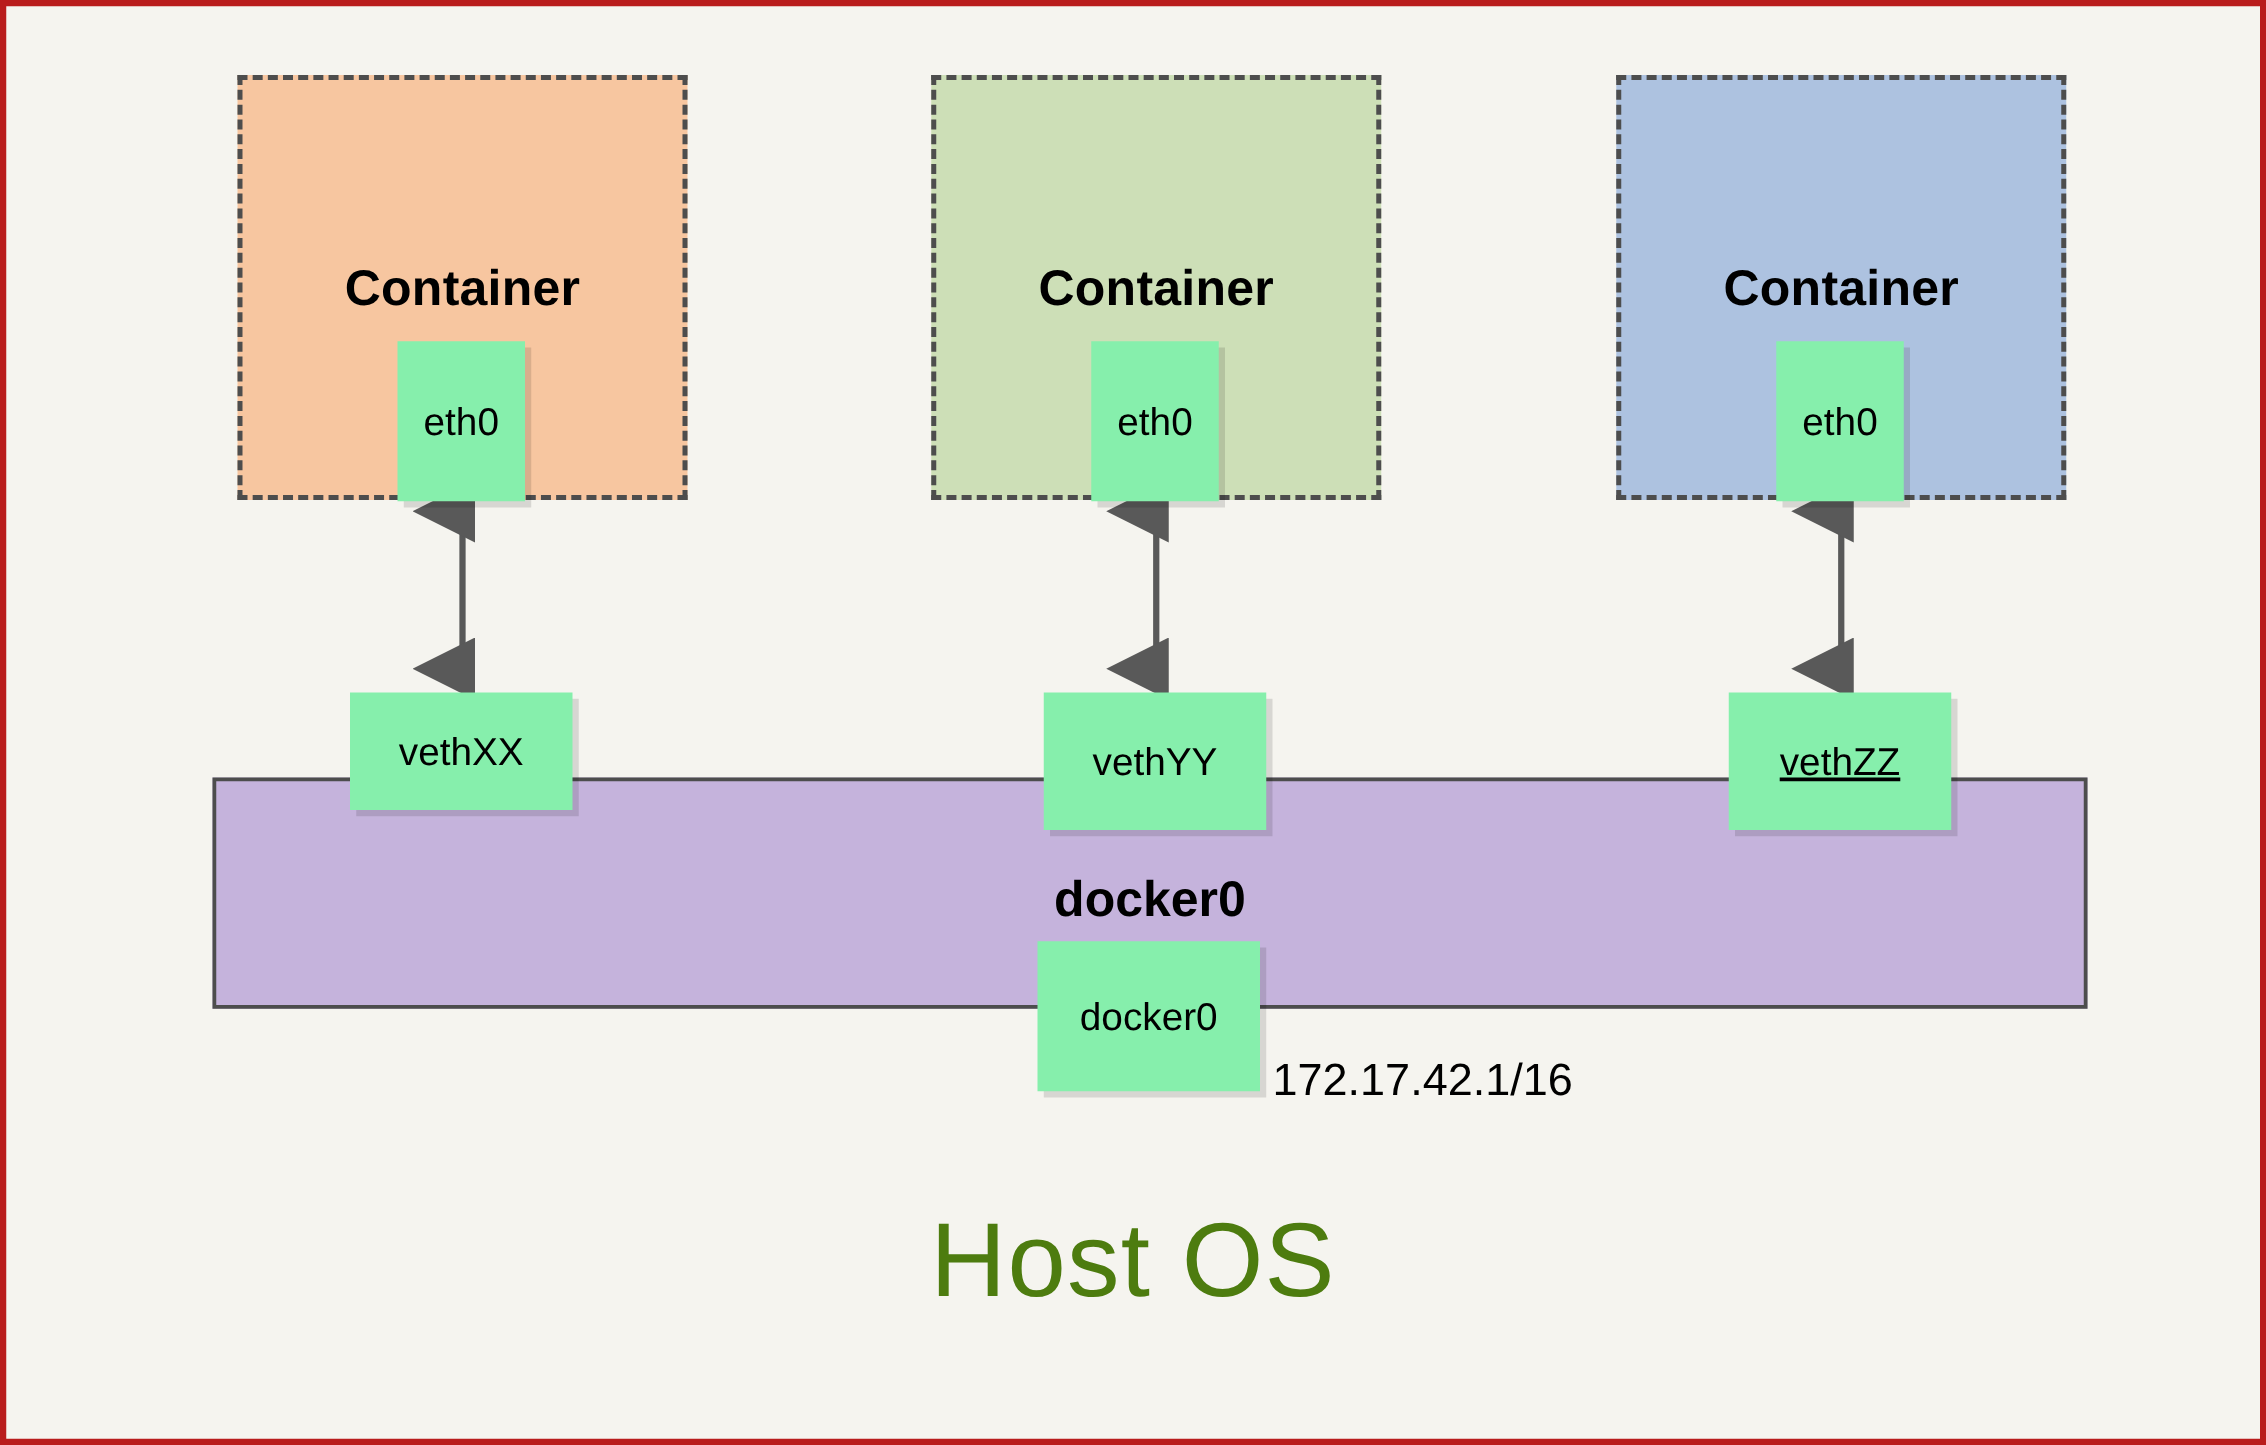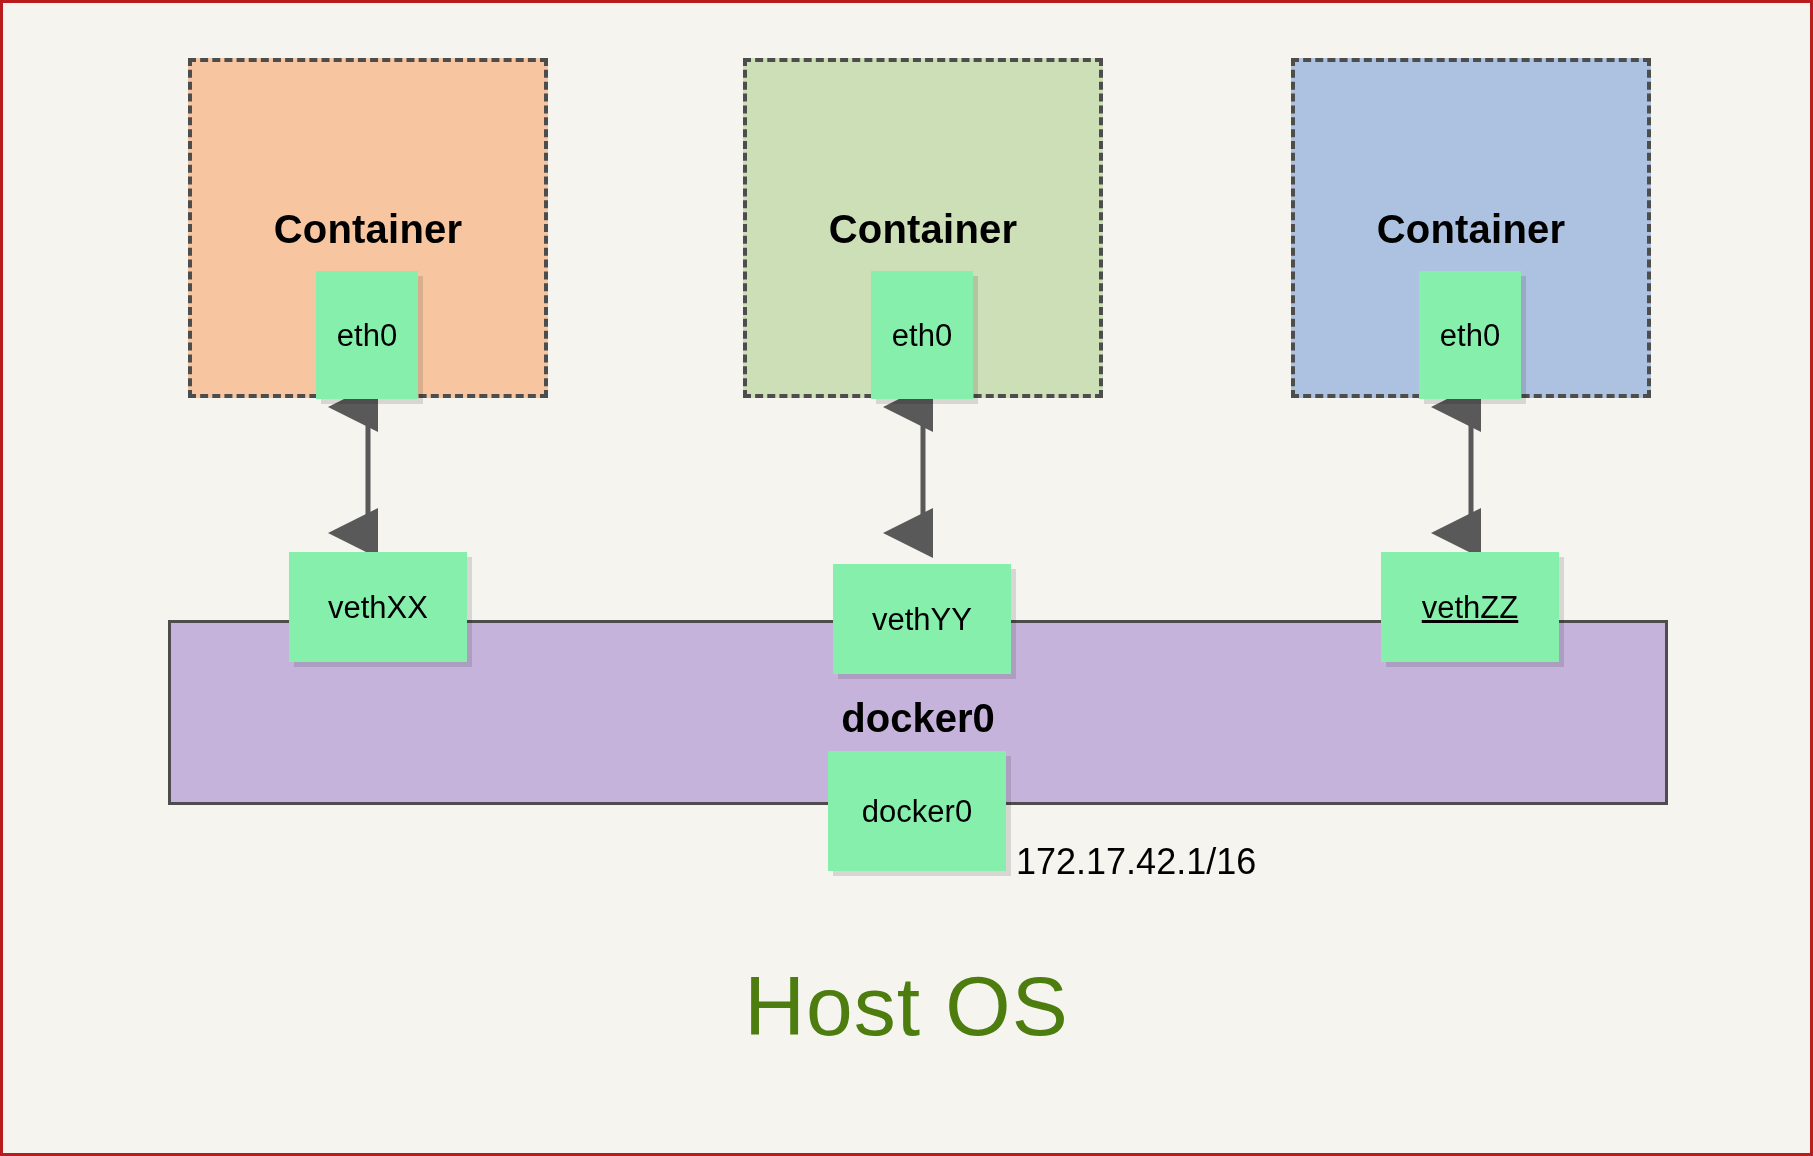--- a/index.html
+++ b/index.html
@@ -6,21 +6,21 @@
     margin: 0;
     padding: 0;
     background: #ffffff;
   }
   #canvas {
     position: relative;
     width: 1813px;
     height: 1156px;
     background: #f5f4ef;
     box-sizing: border-box;
-    border: 3px solid #b91c1c;
+    border: 5px solid #b91c1c;
     overflow: hidden;
     font-family: "Liberation Sans", sans-serif;
   }
 
   
   .container-box {
     position: absolute;
     box-sizing: border-box;
     border: 4px dashed #4d4d4d;
   }
@@ -159,24 +159,24 @@
         <path d="M5,0 L10,10 L0,10 Z" fill="#595959"></path>
       </marker>
     </defs>
     <line x1="25" y1="138" x2="25" y2="12" stroke="#595959" stroke-width="5" marker-end="url(#ah-up-3)" marker-start="url(#ah-dn-3)"></line>
   </svg>
 
   <div id="docker-bridge" style="left:165px; top:617px; width:1500px; height:185px;">
     <div id="docker-bridge-label" style="top:73px;">docker0</div>
   </div>
 
-  <div class="note" style="left:286px; top:549px; width:178px; height:110px;">
+  <div class="note" style="left:275px; top:549px; width:178px; height:94px;">
     <span>vethXX</span>
   </div>
-  <div class="note" style="left:830px; top:549px; width:178px; height:110px;margin-top:12px;">
+  <div class="note" style="left:830px; top:549px; width:178px; height:110px;">
     <span>vethYY</span>
   </div>
   <div class="note" style="left:1378px; top:549px; width:178px; height:110px;text-decoration:underline;">
     <span>vethZZ</span>
   </div>
 
   <div class="note" style="left:825px; top:748px; width:178px; height:120px;">
     <span>docker0</span>
   </div>
 

